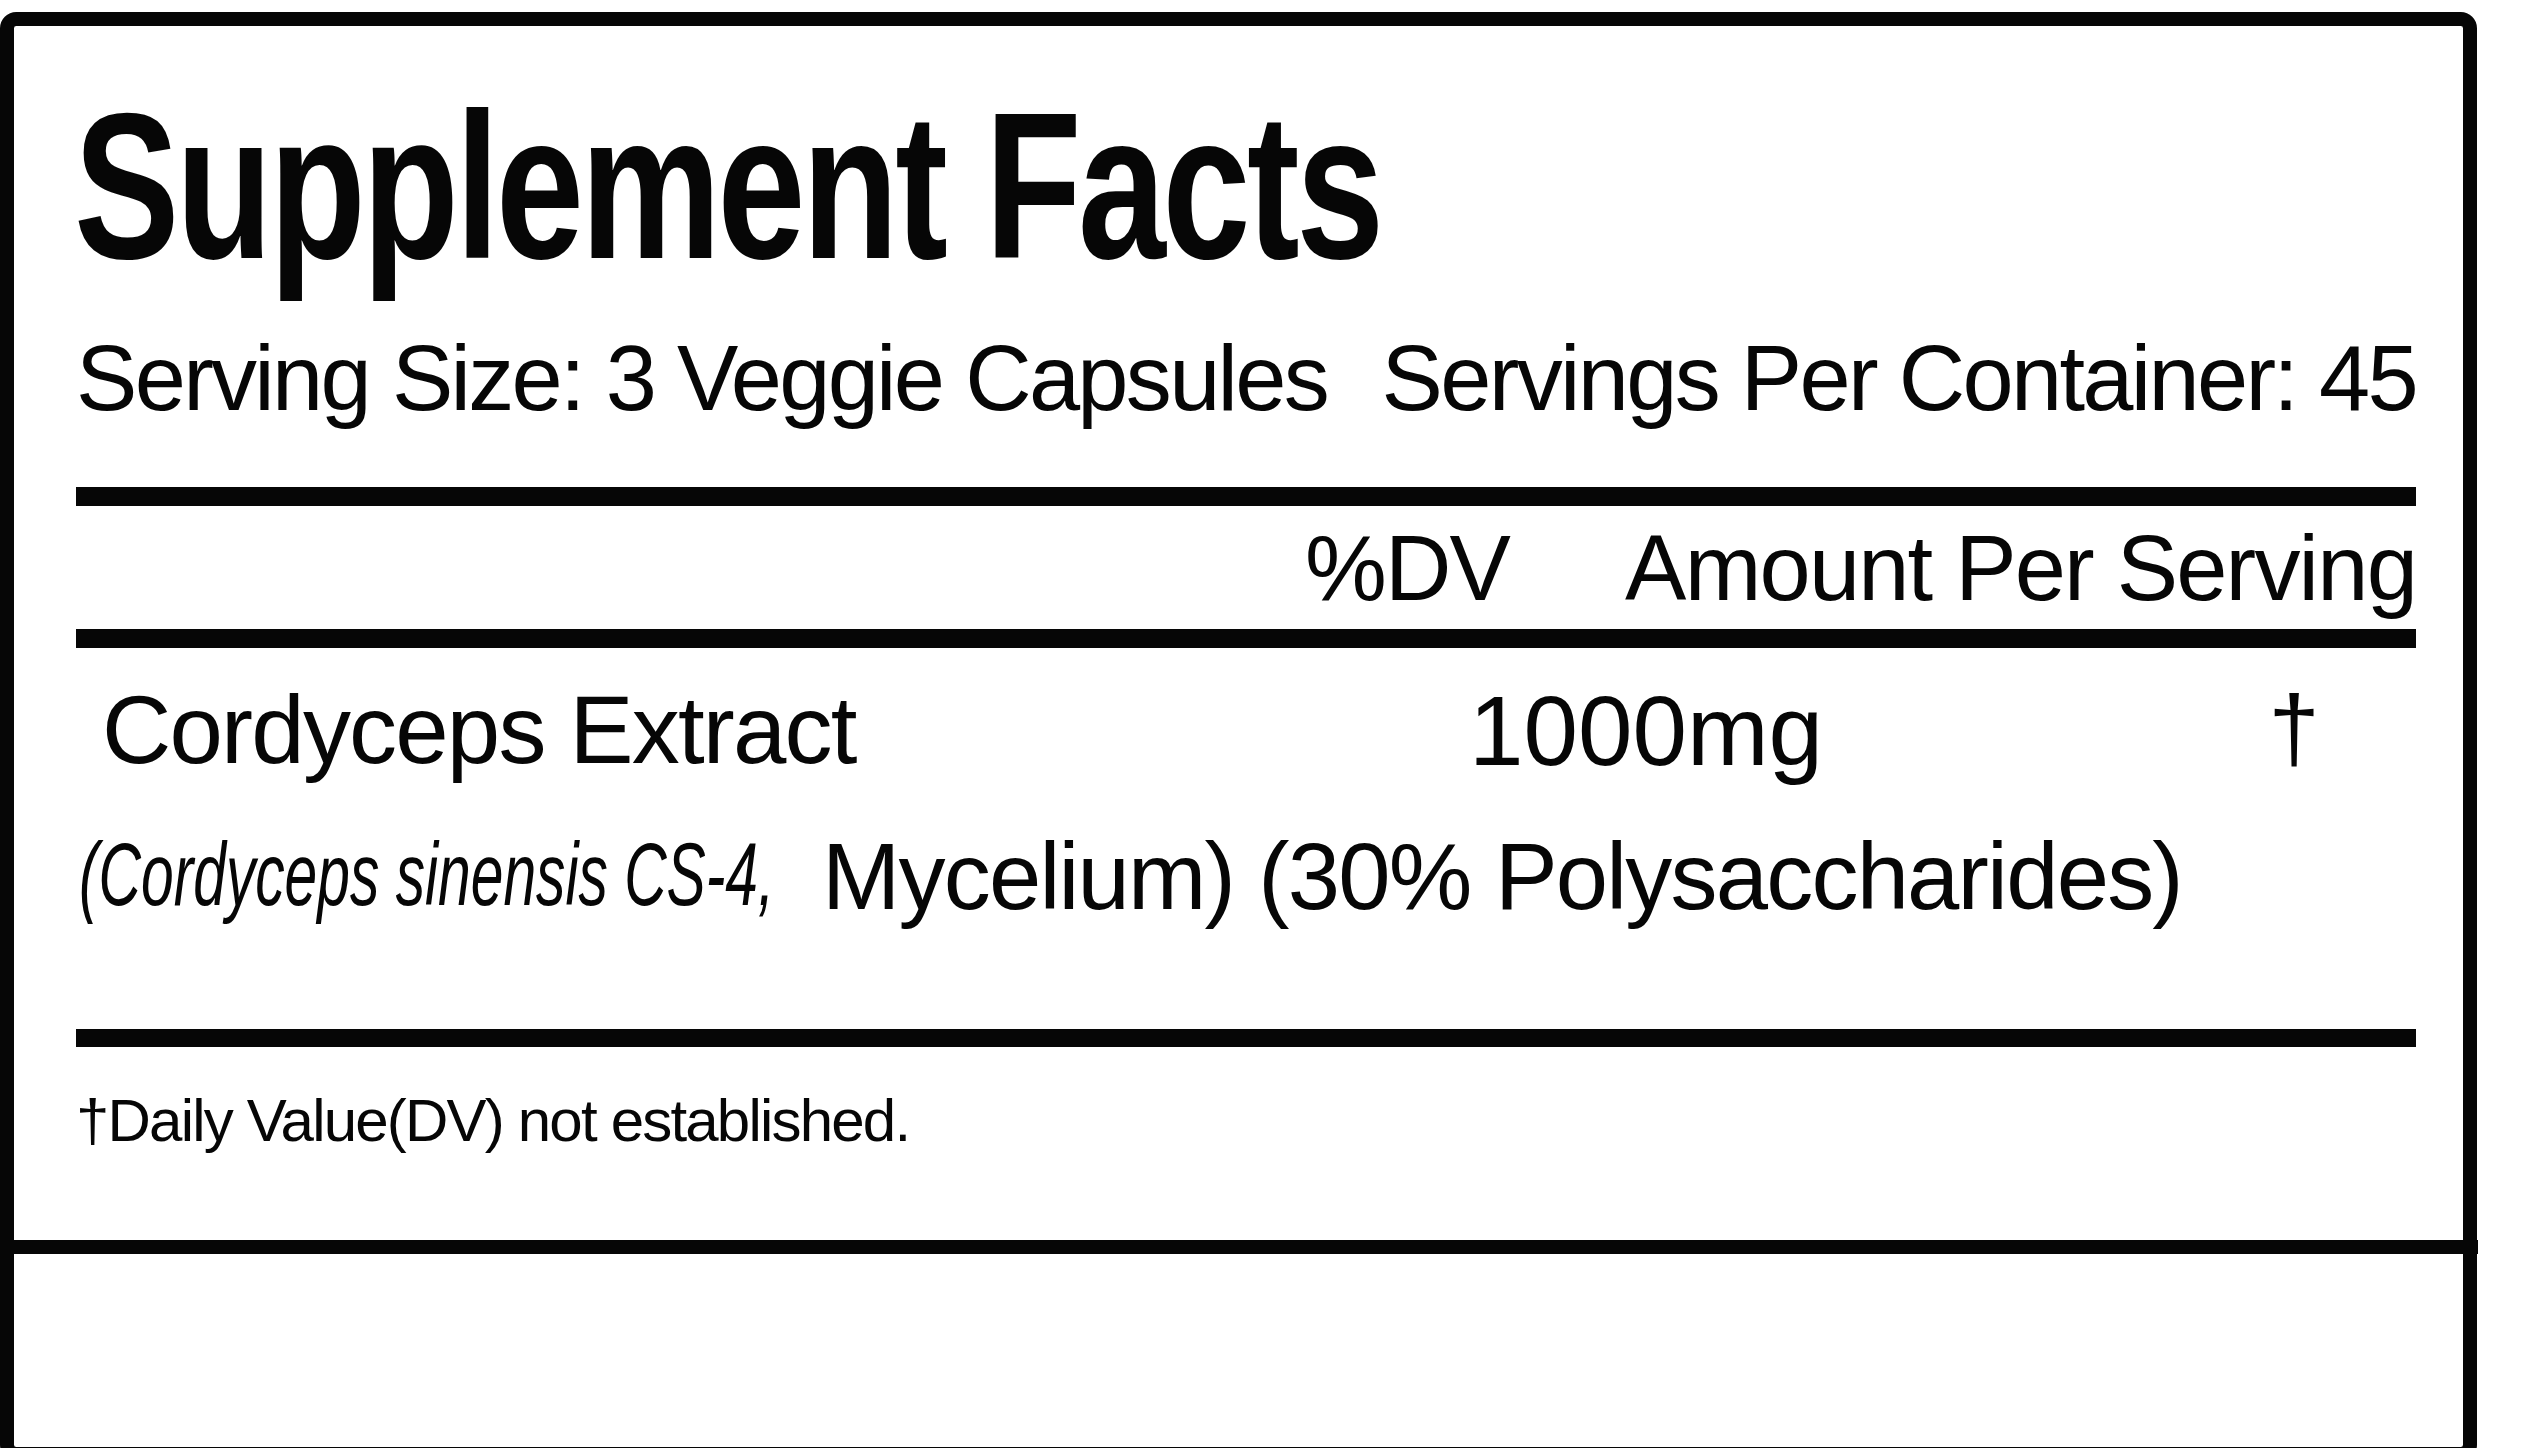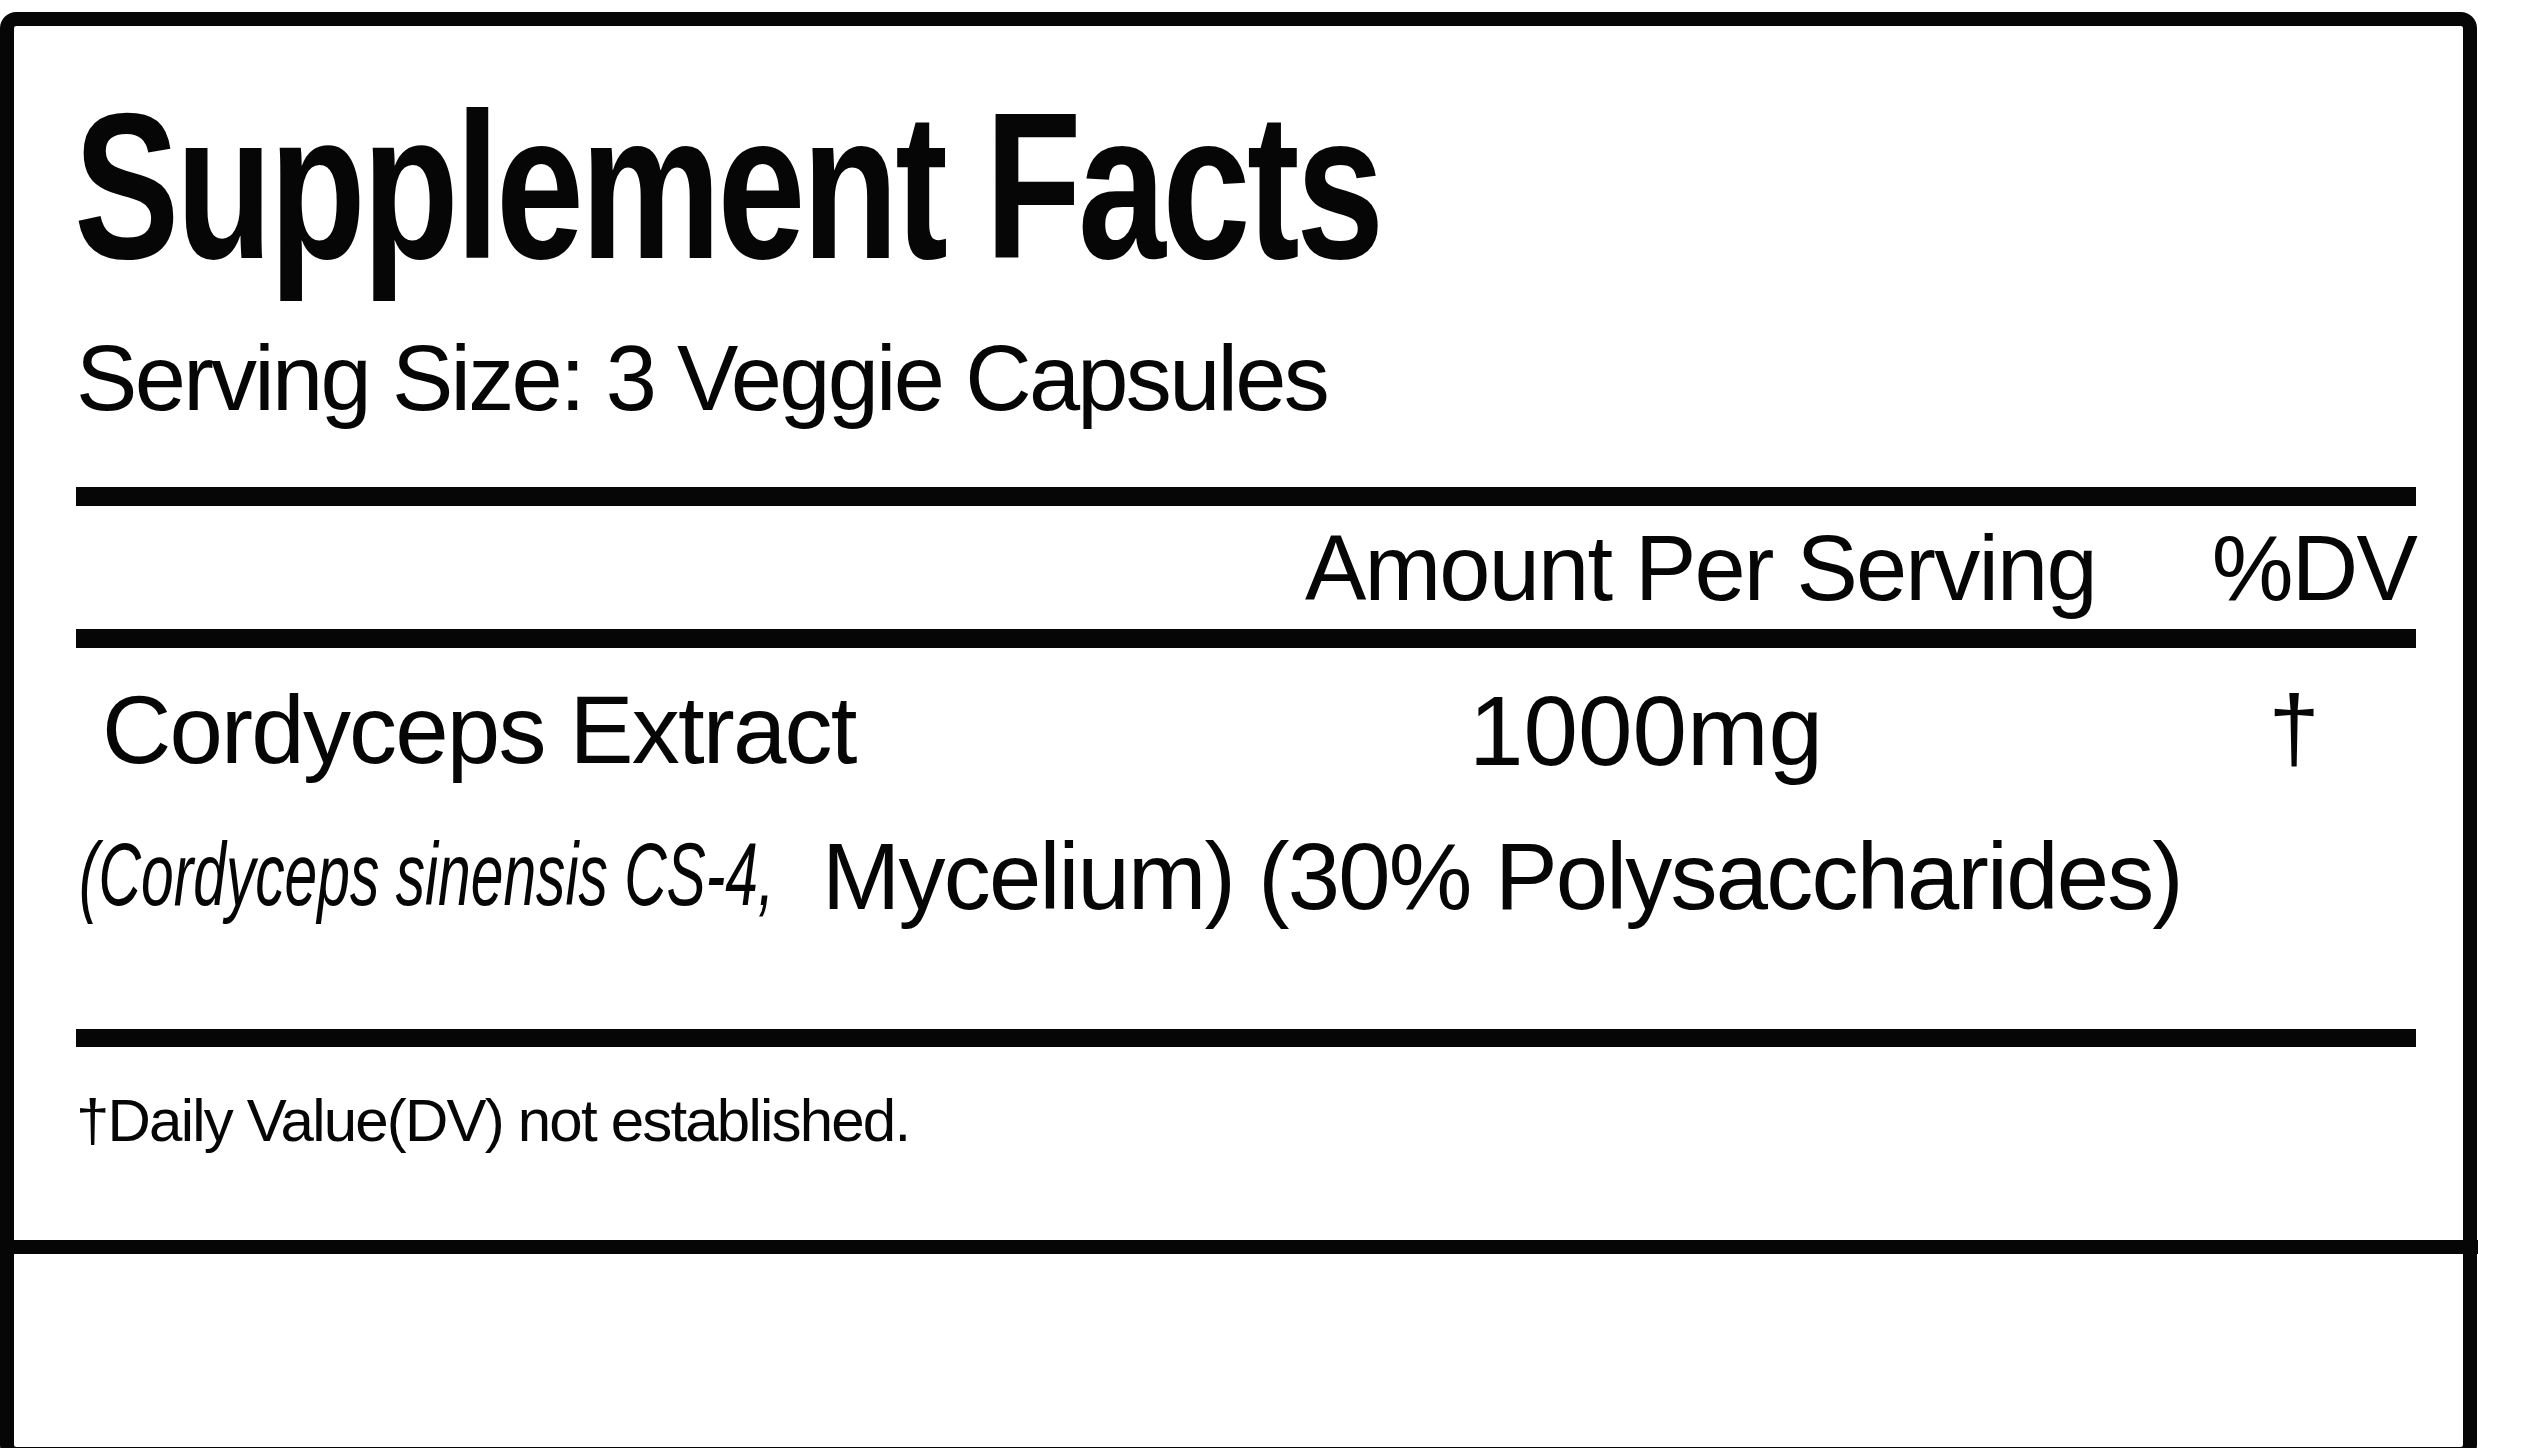--- a/index.html
+++ b/index.html
@@ -74,27 +74,28 @@
 </style>
 </head>
 <body>
 
 <div class="label">
 
   <h1 class="title">Supplement Facts</h1>
 
   <div class="serving-row">
     <span>Serving Size: 3 Veggie Capsules</span>
+    <span>Servings Per Container: 45</span>
   </div>
 
   <div class="rule rule-1"></div>
 
   <div class="header-row">
+    <span>%DV</span>
     <span>Amount Per Serving</span>
-    <span>%DV</span>
   </div>
 
   <div class="rule rule-2"></div>
 
   <div class="ingredient-row">
     <span class="ing-name">Cordyceps Extract</span>
     <span class="ing-amount">1000mg</span>
     <span class="ing-dv">†</span>
   </div>
 

